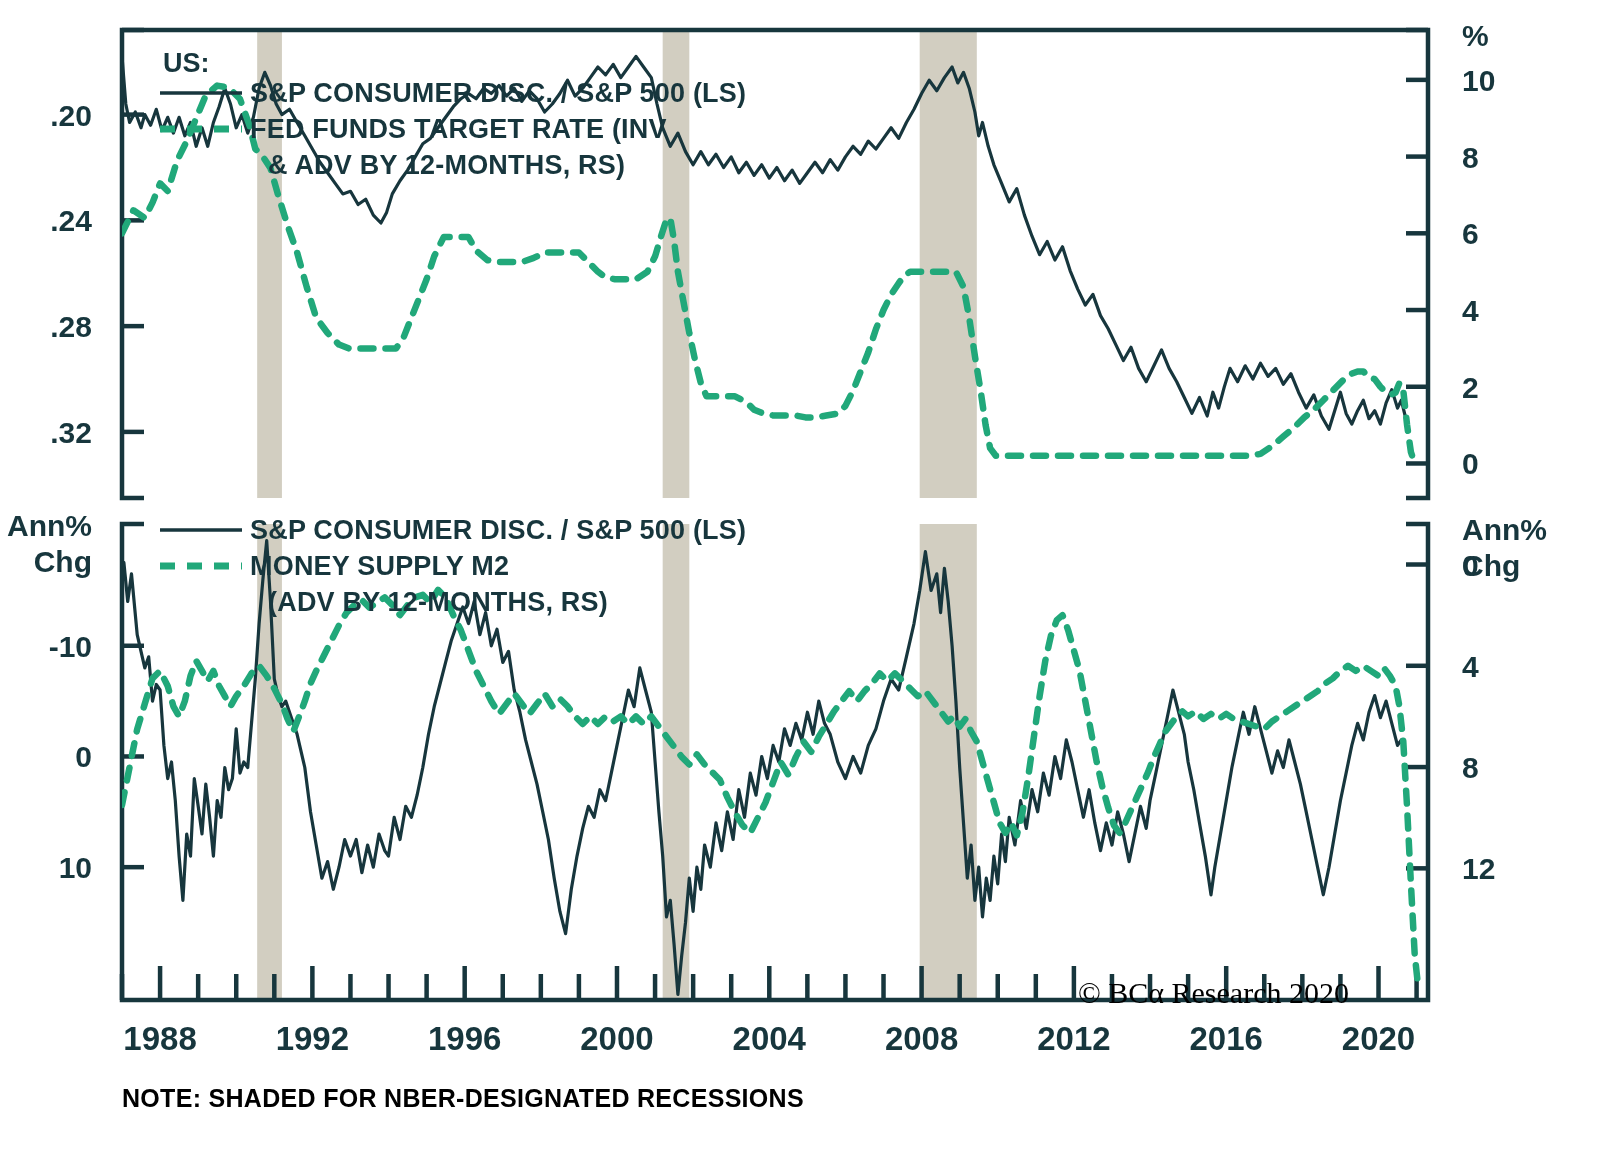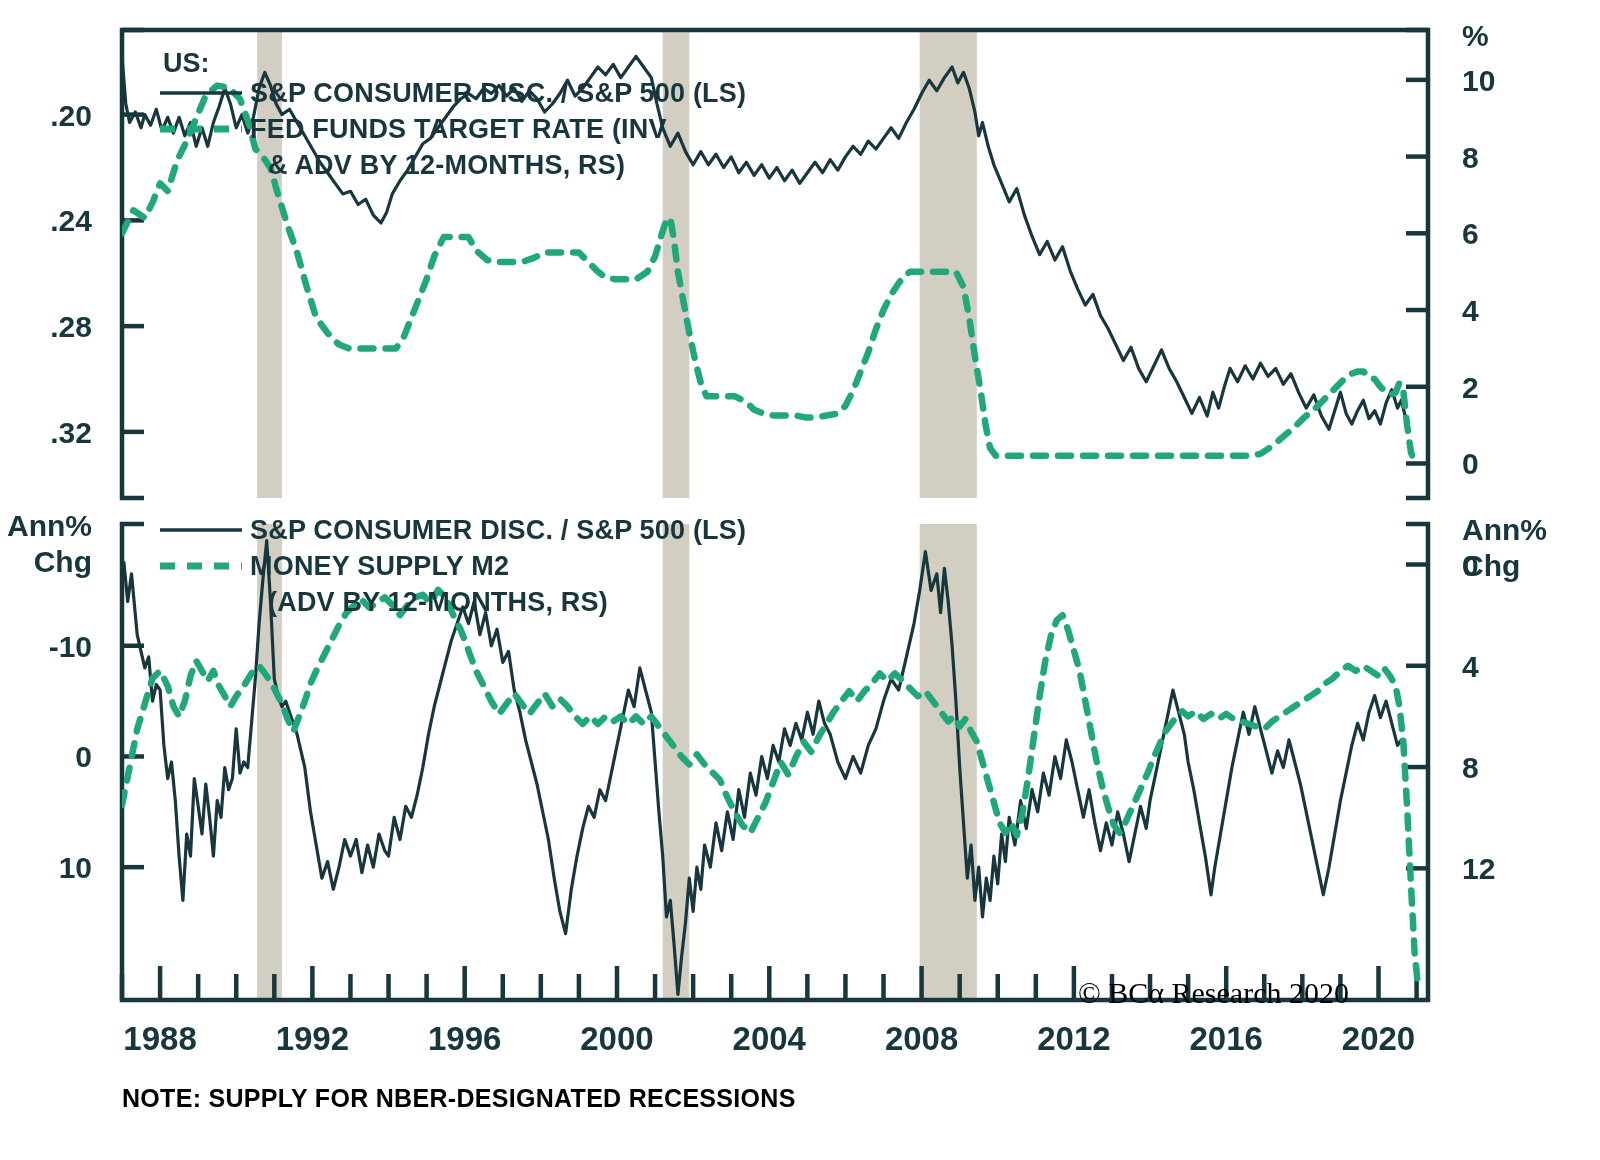--- a/index.html
+++ b/index.html
@@ -146,14 +146,14 @@
         </clipPath>
       </defs>
       <defs>
         <clipPath id="clip-panel-bottom">
           <rect x="122" y="524" width="1306" height="476"></rect>
         </clipPath>
       </defs>
     </svg>
 
   <div style="position:absolute;left:1078px;top:936px;margin-top:40px;" class="copy">© BCα Research 2020</div>
-  <div style="position:absolute;left:122px;top:1084px;" class="notetext">NOTE: SUPPLY FOR NBER-DESIGNATED RECESSIONS</div>
+  <div style="position:absolute;left:122px;top:1084px;" class="notetext">NOTE: SHADED FOR NBER-DESIGNATED RECESSIONS</div>
 </div>
 
 </body></html>

